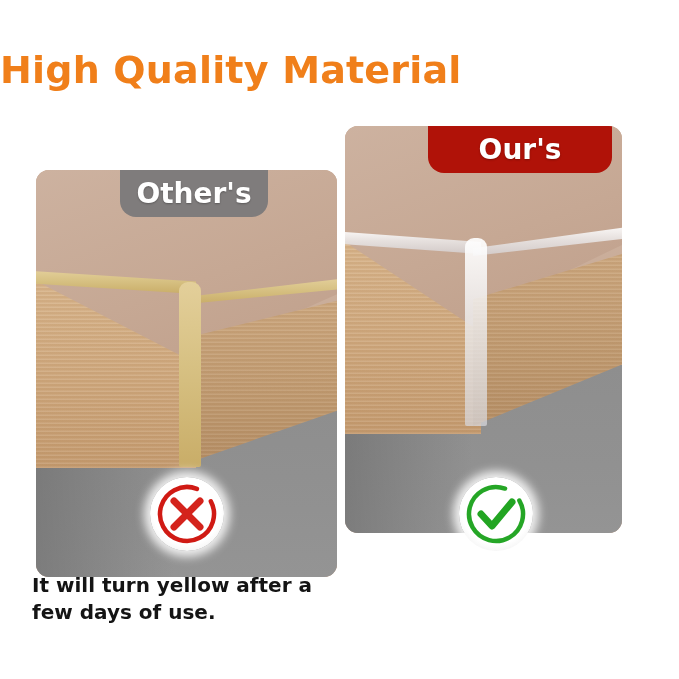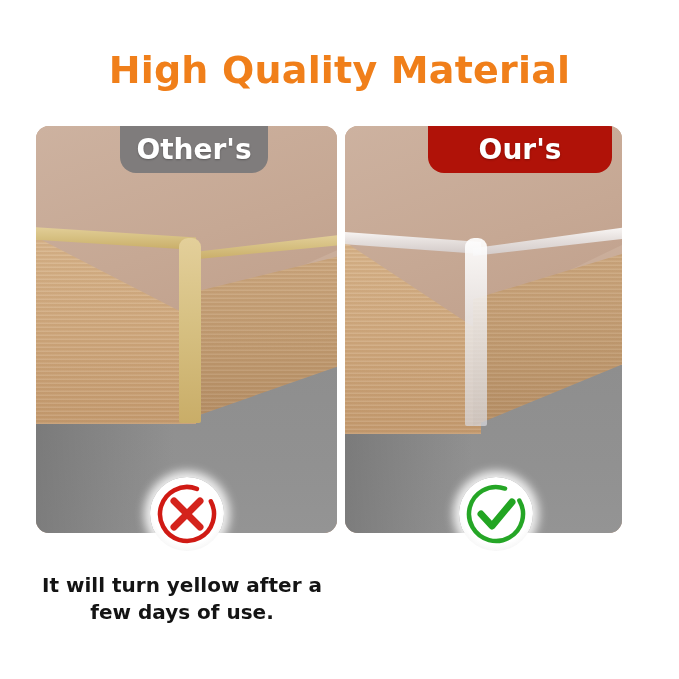--- a/index.html
+++ b/index.html
@@ -7,33 +7,33 @@
     width:679px; height:679px;
     background:#ffffff;
     font-family:"DejaVu Sans", sans-serif;
     overflow:hidden;
   }
   .page { position:relative; width:679px; height:679px; background:#fff; }
 
   
   .title {
     position:absolute; left:0; top:48px; width:679px;
-    text-align:center;
+    text-align:left;
     font-size:38px; font-weight:bold; letter-spacing:0.2px;
     color:#f07f1a;
     font-family:"DejaVu Sans", sans-serif;
   }
 
   
   .panel {
     position:absolute; top:126px; height:407px;
     border-radius:13px; overflow:hidden;
     background:#c9ad9a;
   }
-  .panel-left  { left:36px;  width:301px; }
+  .panel-left  { left:36px;  width:301px;margin-top:44px; }
   .panel-right { left:345px; width:277px; }
 
   
   .floor {
     position:absolute; left:0; right:0; bottom:0; height:168px;
     background:linear-gradient(180deg,#8e8e8e 0%, #919191 60%, #949494 100%);
   }
   .floor-shadow {
     position:absolute; left:0; bottom:0; width:46%; height:168px;
     background:linear-gradient(90deg, rgba(105,105,105,.55), rgba(120,120,120,0));
@@ -91,21 +91,20 @@
     box-shadow:0 0 10px 6px rgba(255,255,255,.85);
     display:flex; align-items:center; justify-content:center;
   }
   .mark svg { display:block; }
   .mark-x     { left:150px; top:477px; }
   .mark-check { left:459px; top:477px; }
 
   
   .caption {
     position:absolute; top:572px; width:300px;
-    text-align:center;
     font-size:20px; font-weight:bold; line-height:1.34;
     color:#141414;
     font-family:"DejaVu Sans", sans-serif;
   }
   .caption-left  { left:32px; }
   .caption-right { left:344px; width:290px; }
 </style>
 </head>
 <body>
 

